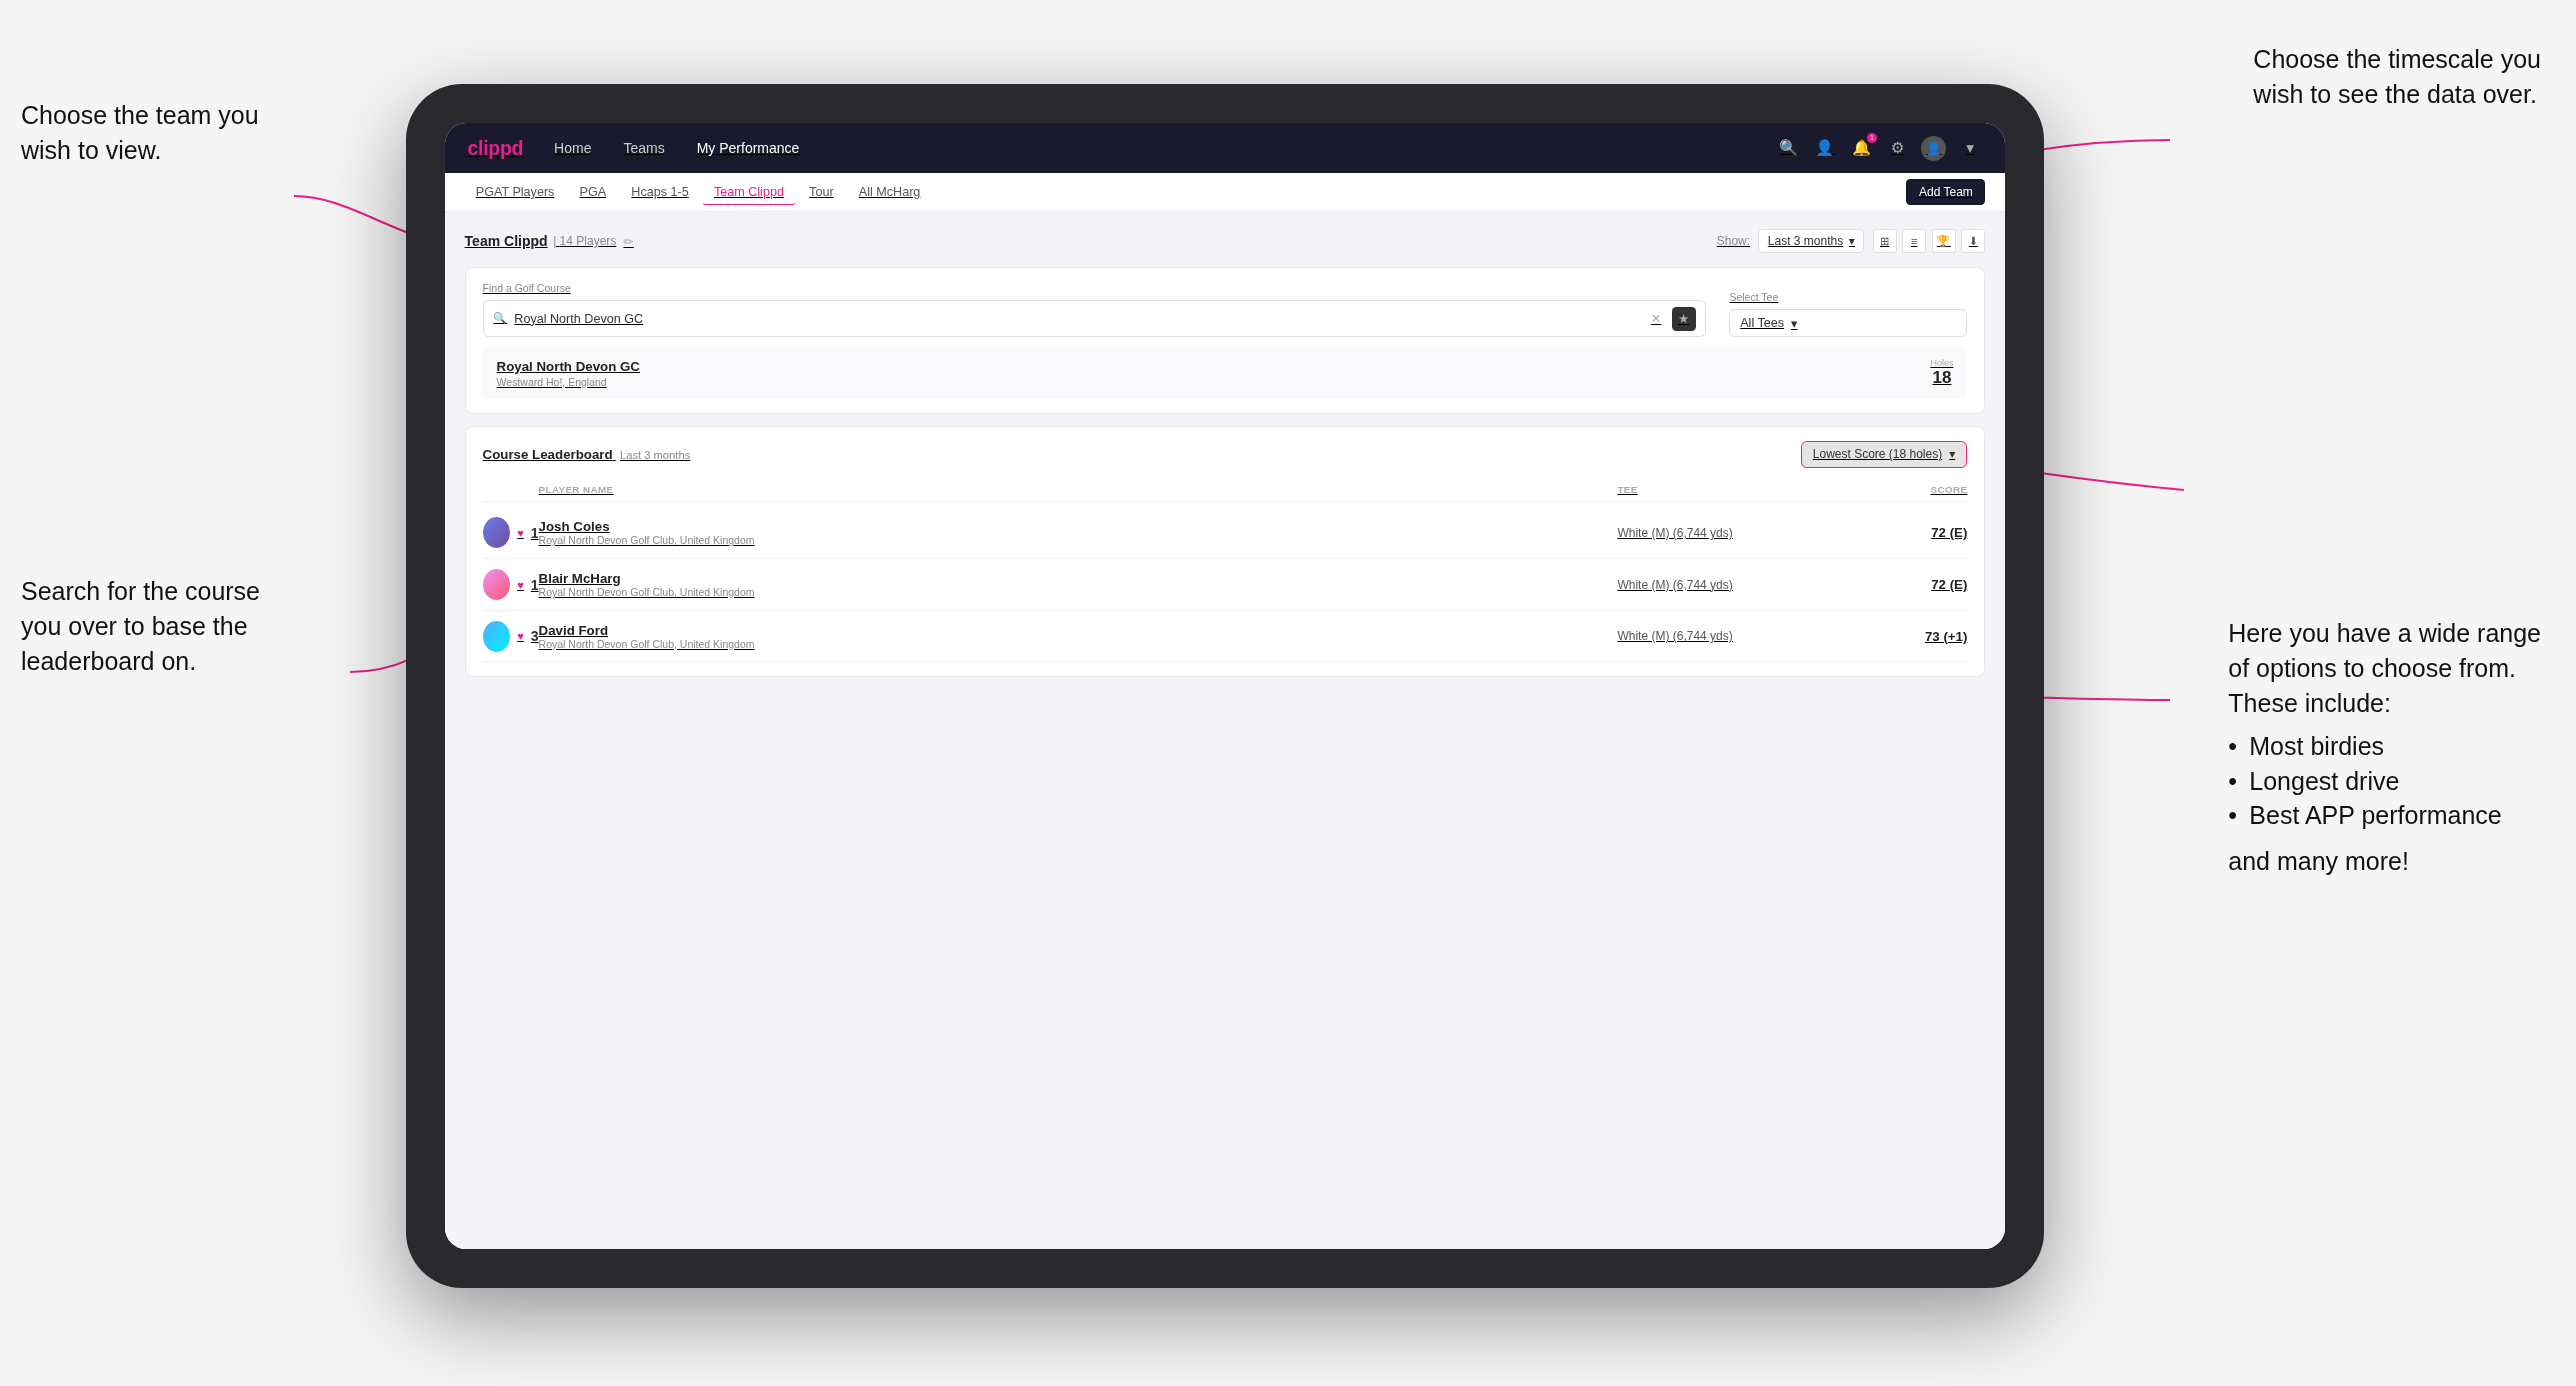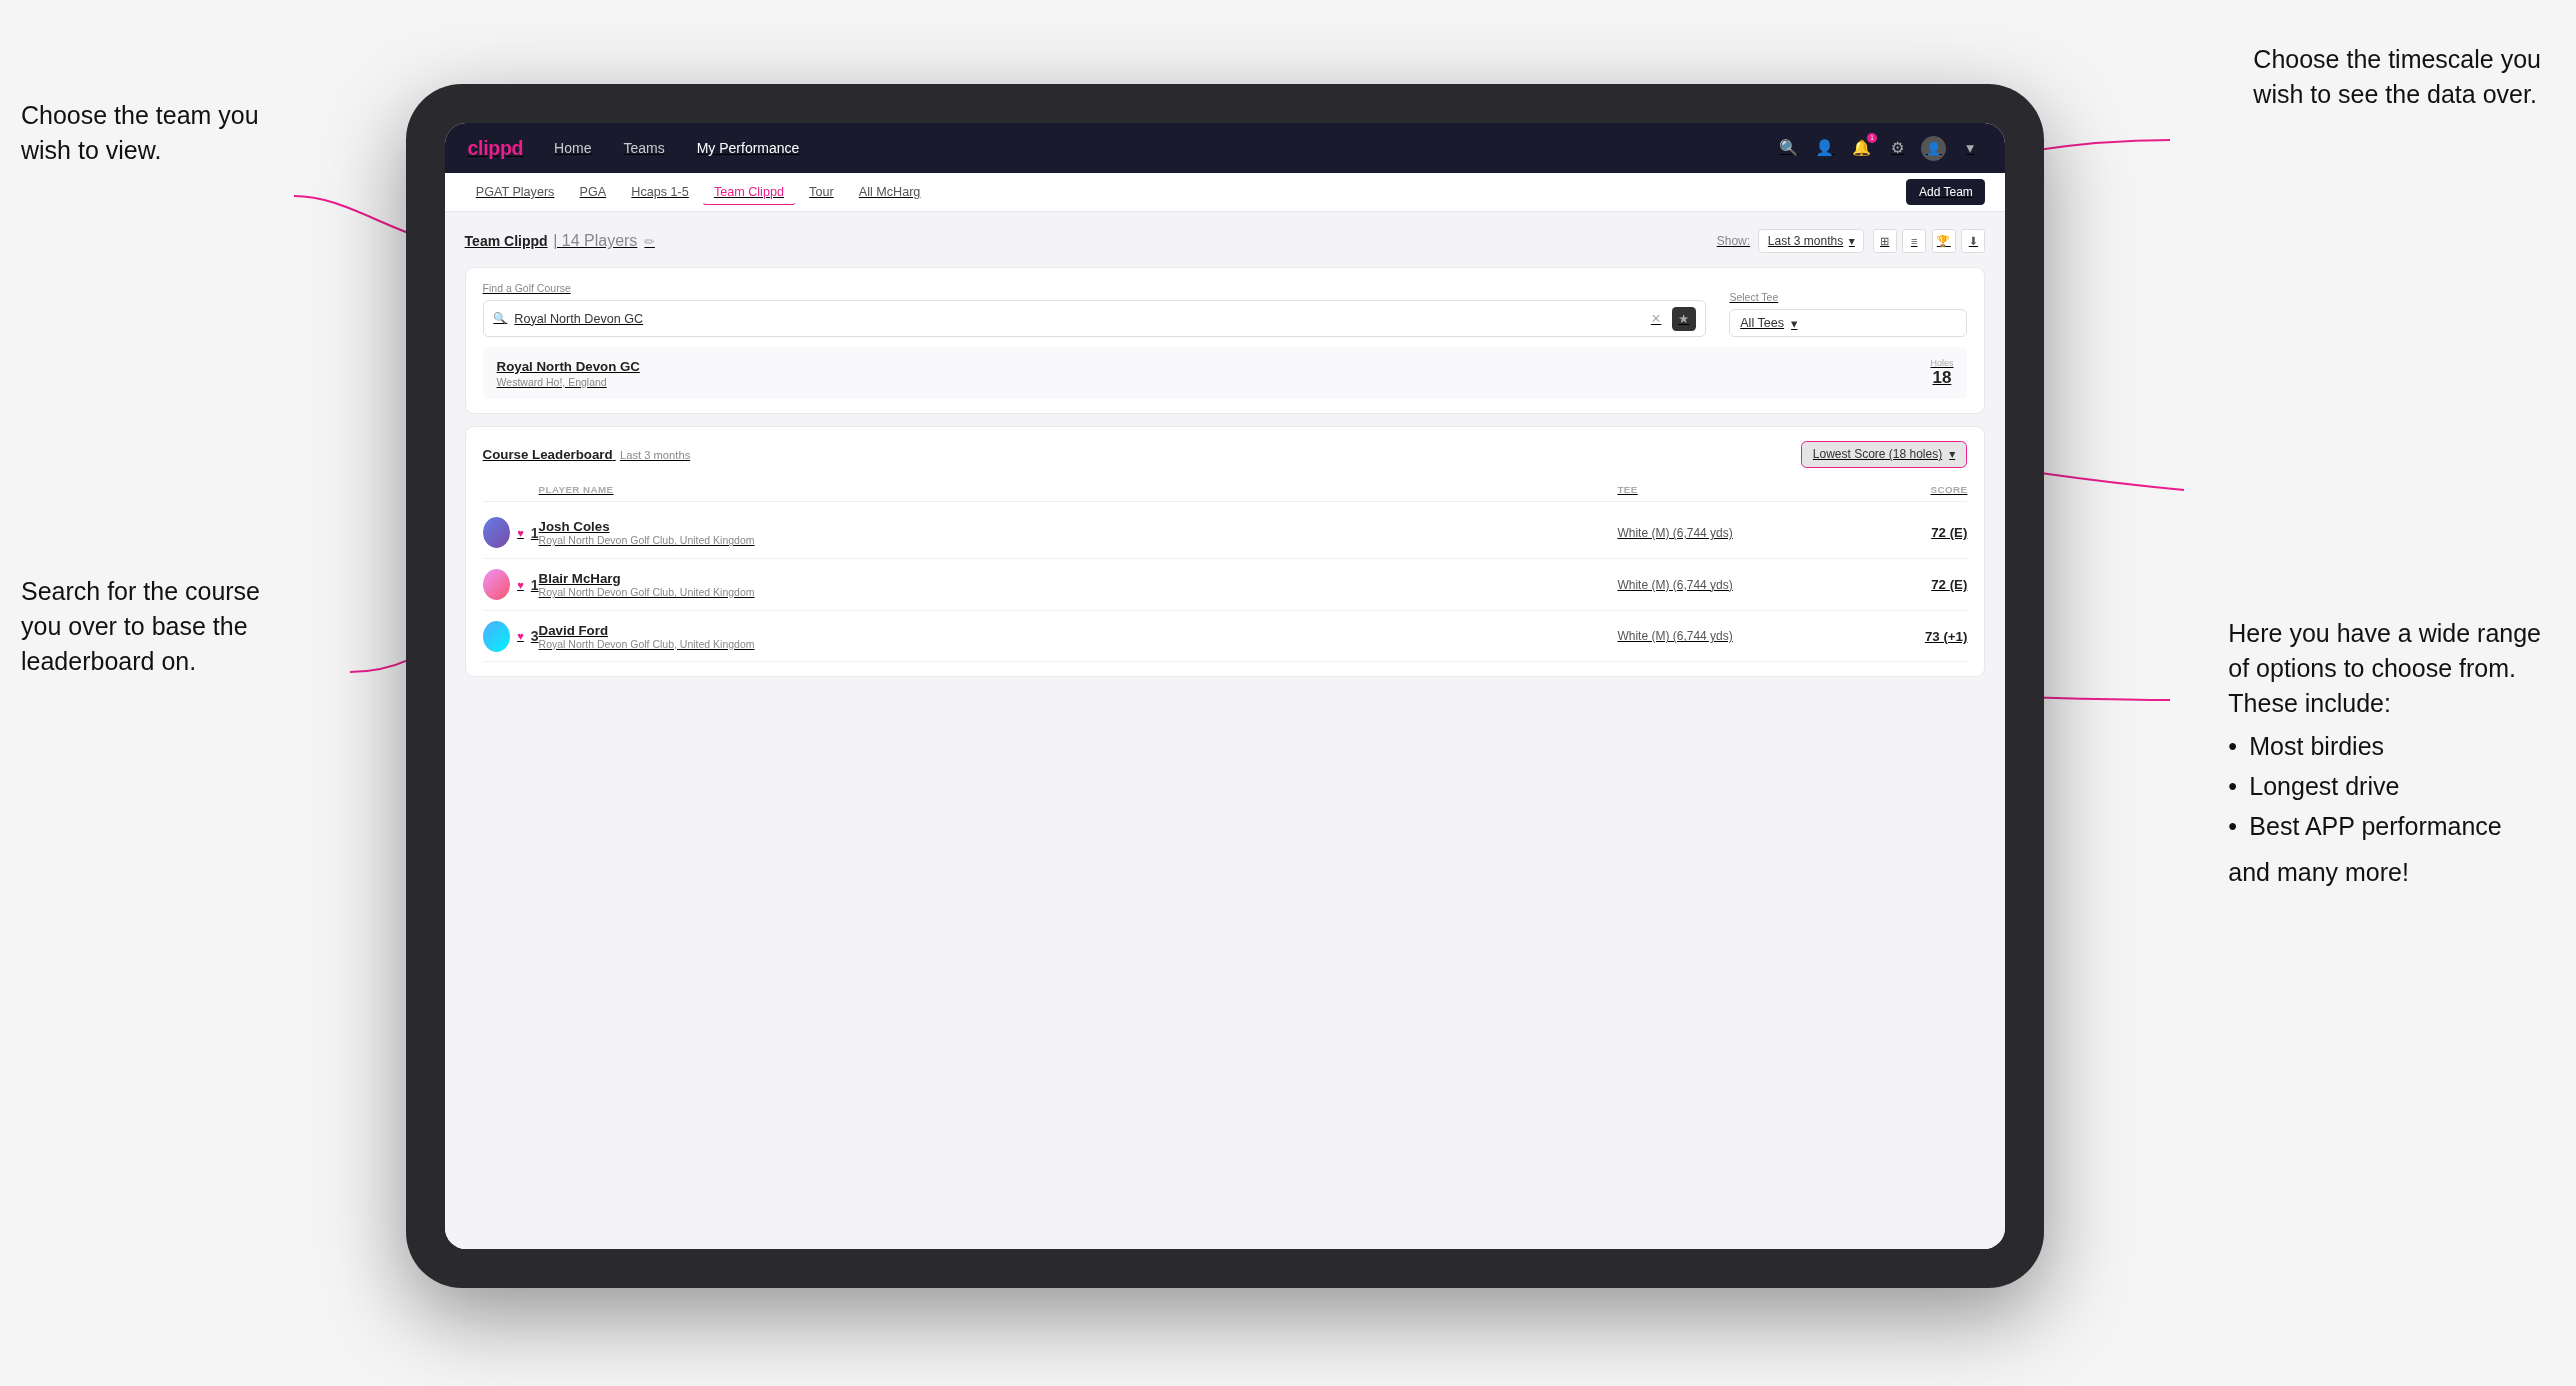--- a/index.html
+++ b/index.html
@@ -166,21 +166,21 @@
       margin-bottom: 14px;
     }
 
     .team-title {
       font-size: 14px;
       font-weight: 600;
       color: #222;
     }
 
     .team-subtitle {
-      font-size: 16px;
+      font-size: 12px;
       color: #888;
       margin-left: 5.6px;
     }
 
     .edit-icon {
       margin-left: 7px;
       color: #aaa;
       font-size: 12.6px;
       cursor: pointer;
     }
@@ -488,21 +488,20 @@
       margin-top: 11.2px;
       font-size: 25px;
       color: #111;
     }
 
     .bullet-list li {
       list-style: none;
       padding-left: 21px;
       position: relative;
       margin-bottom: 5.6px;
-      margin-top: 11px;
     }
 
     .bullet-list li::before {
       content: '•';
       position: absolute;
       left: 0;
     }
 
     .and-more {
       margin-top: 17px;

